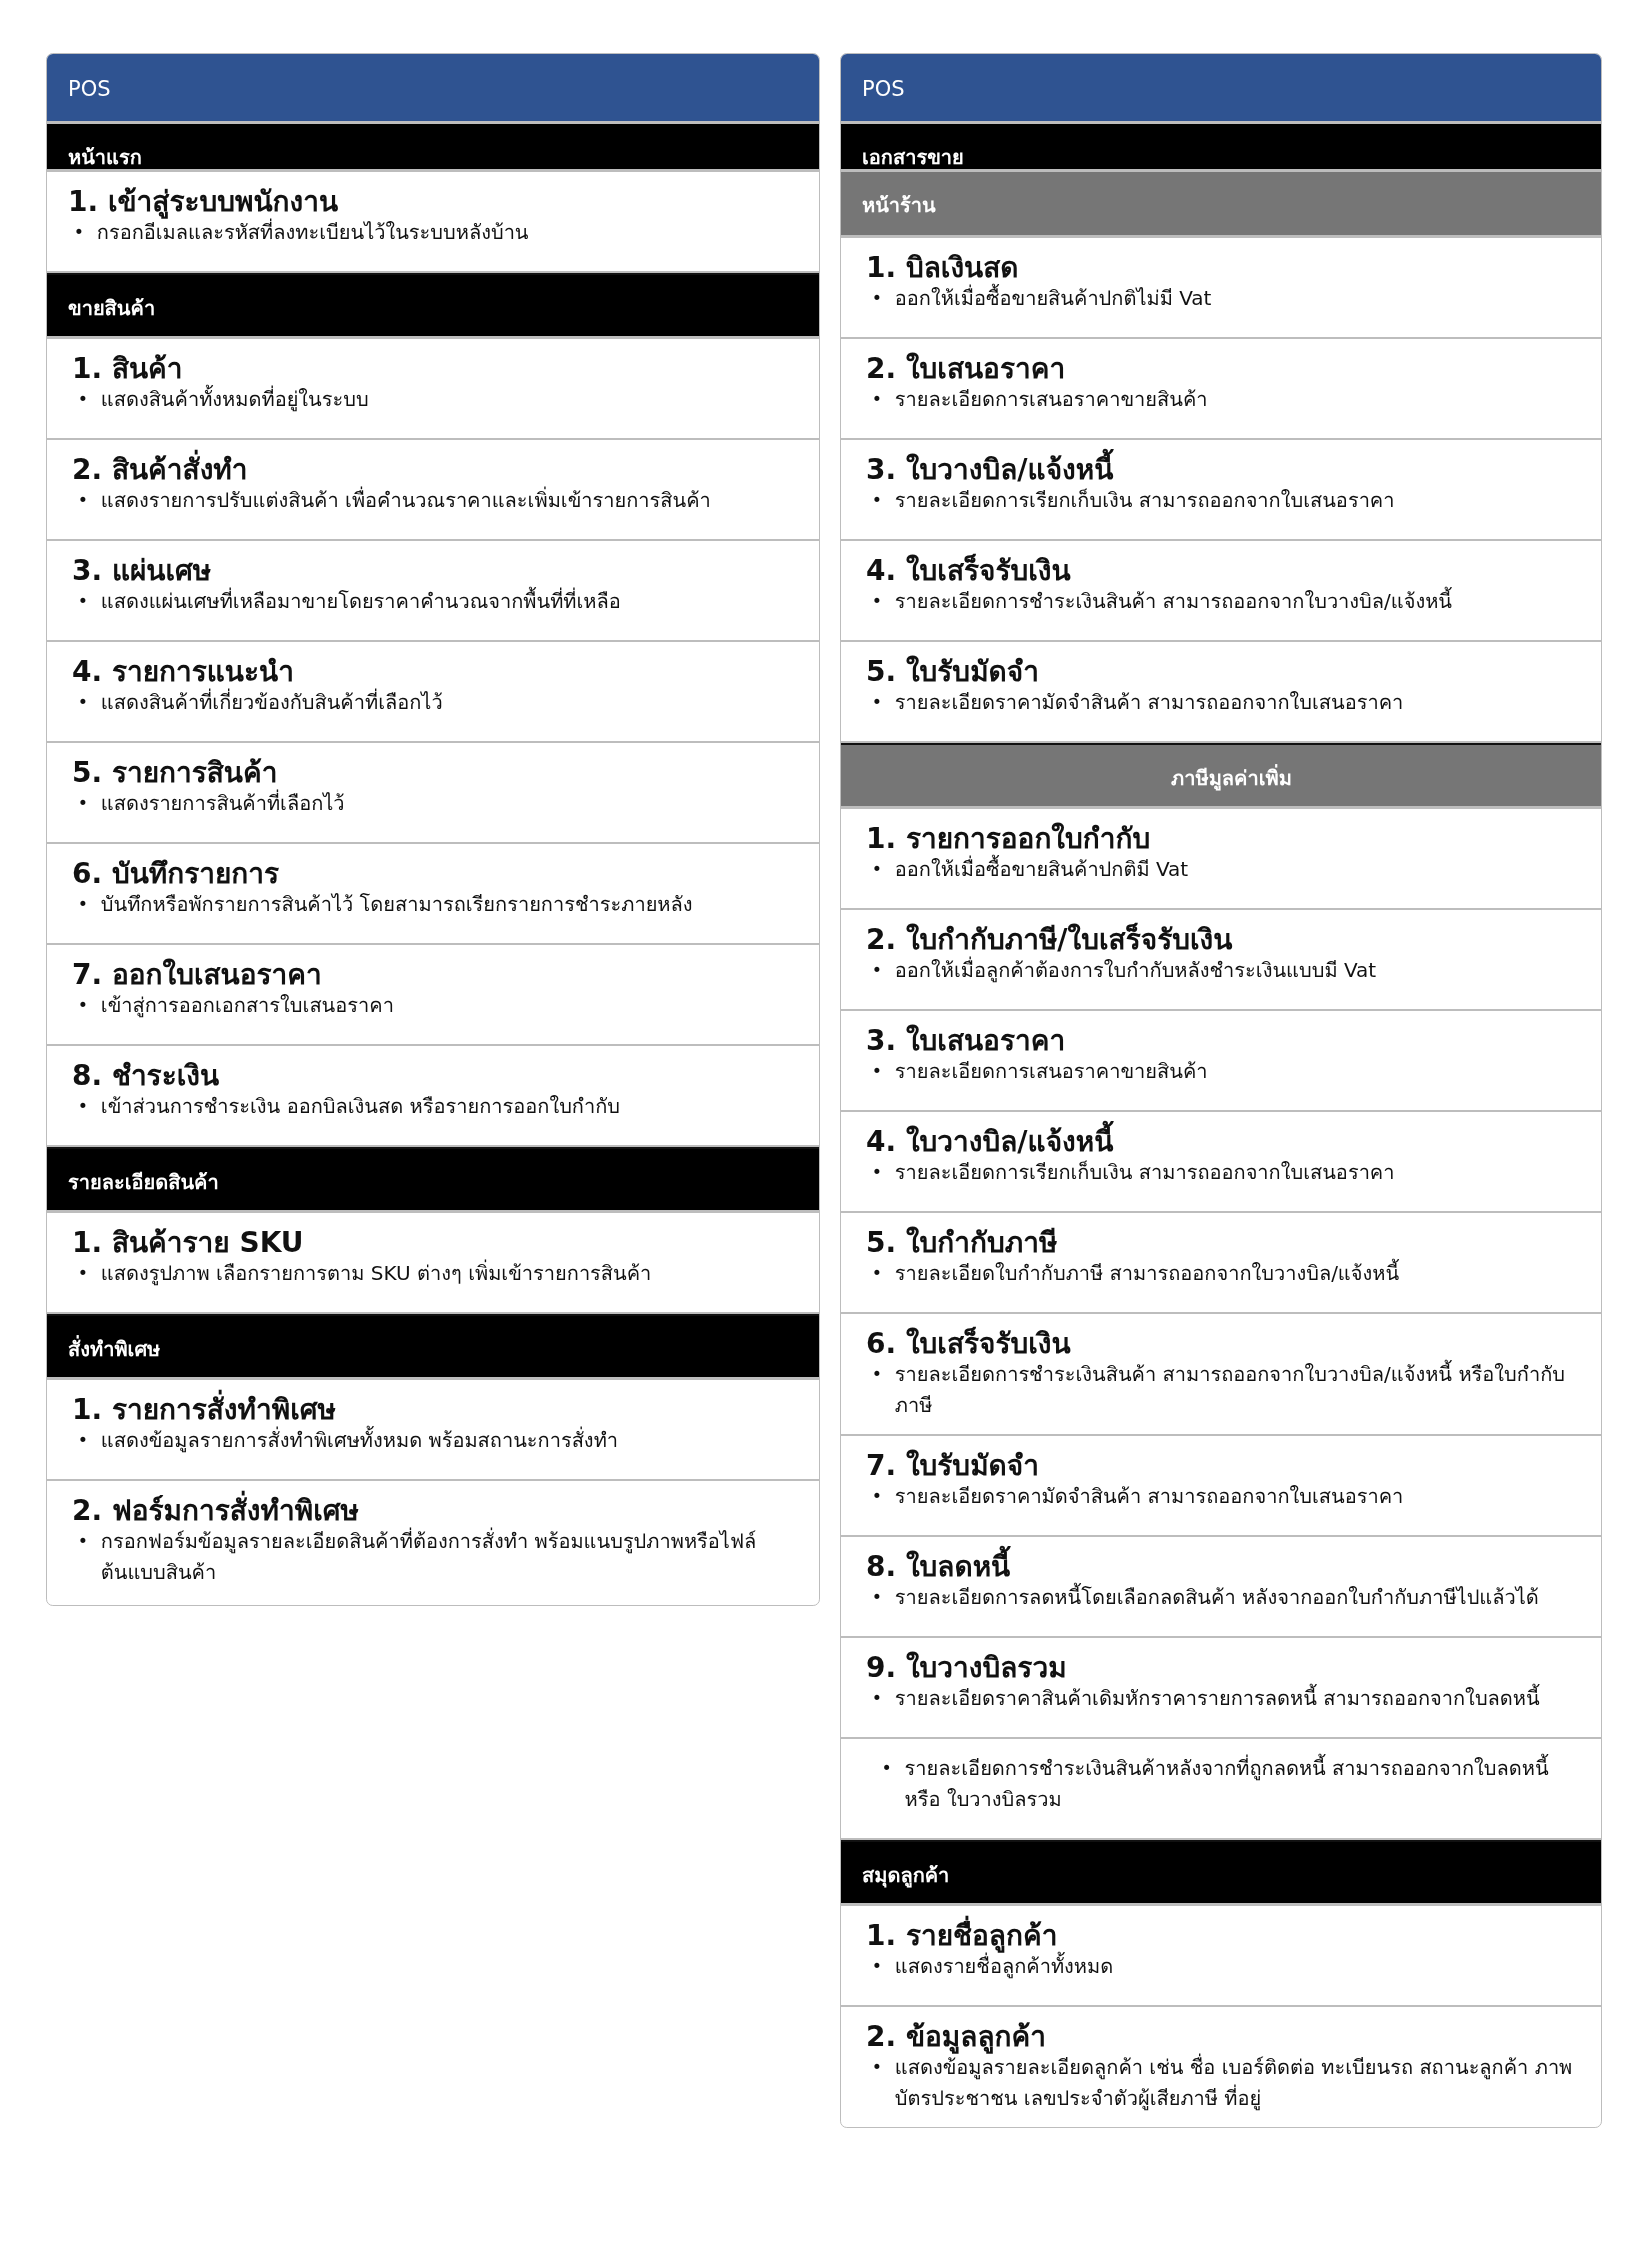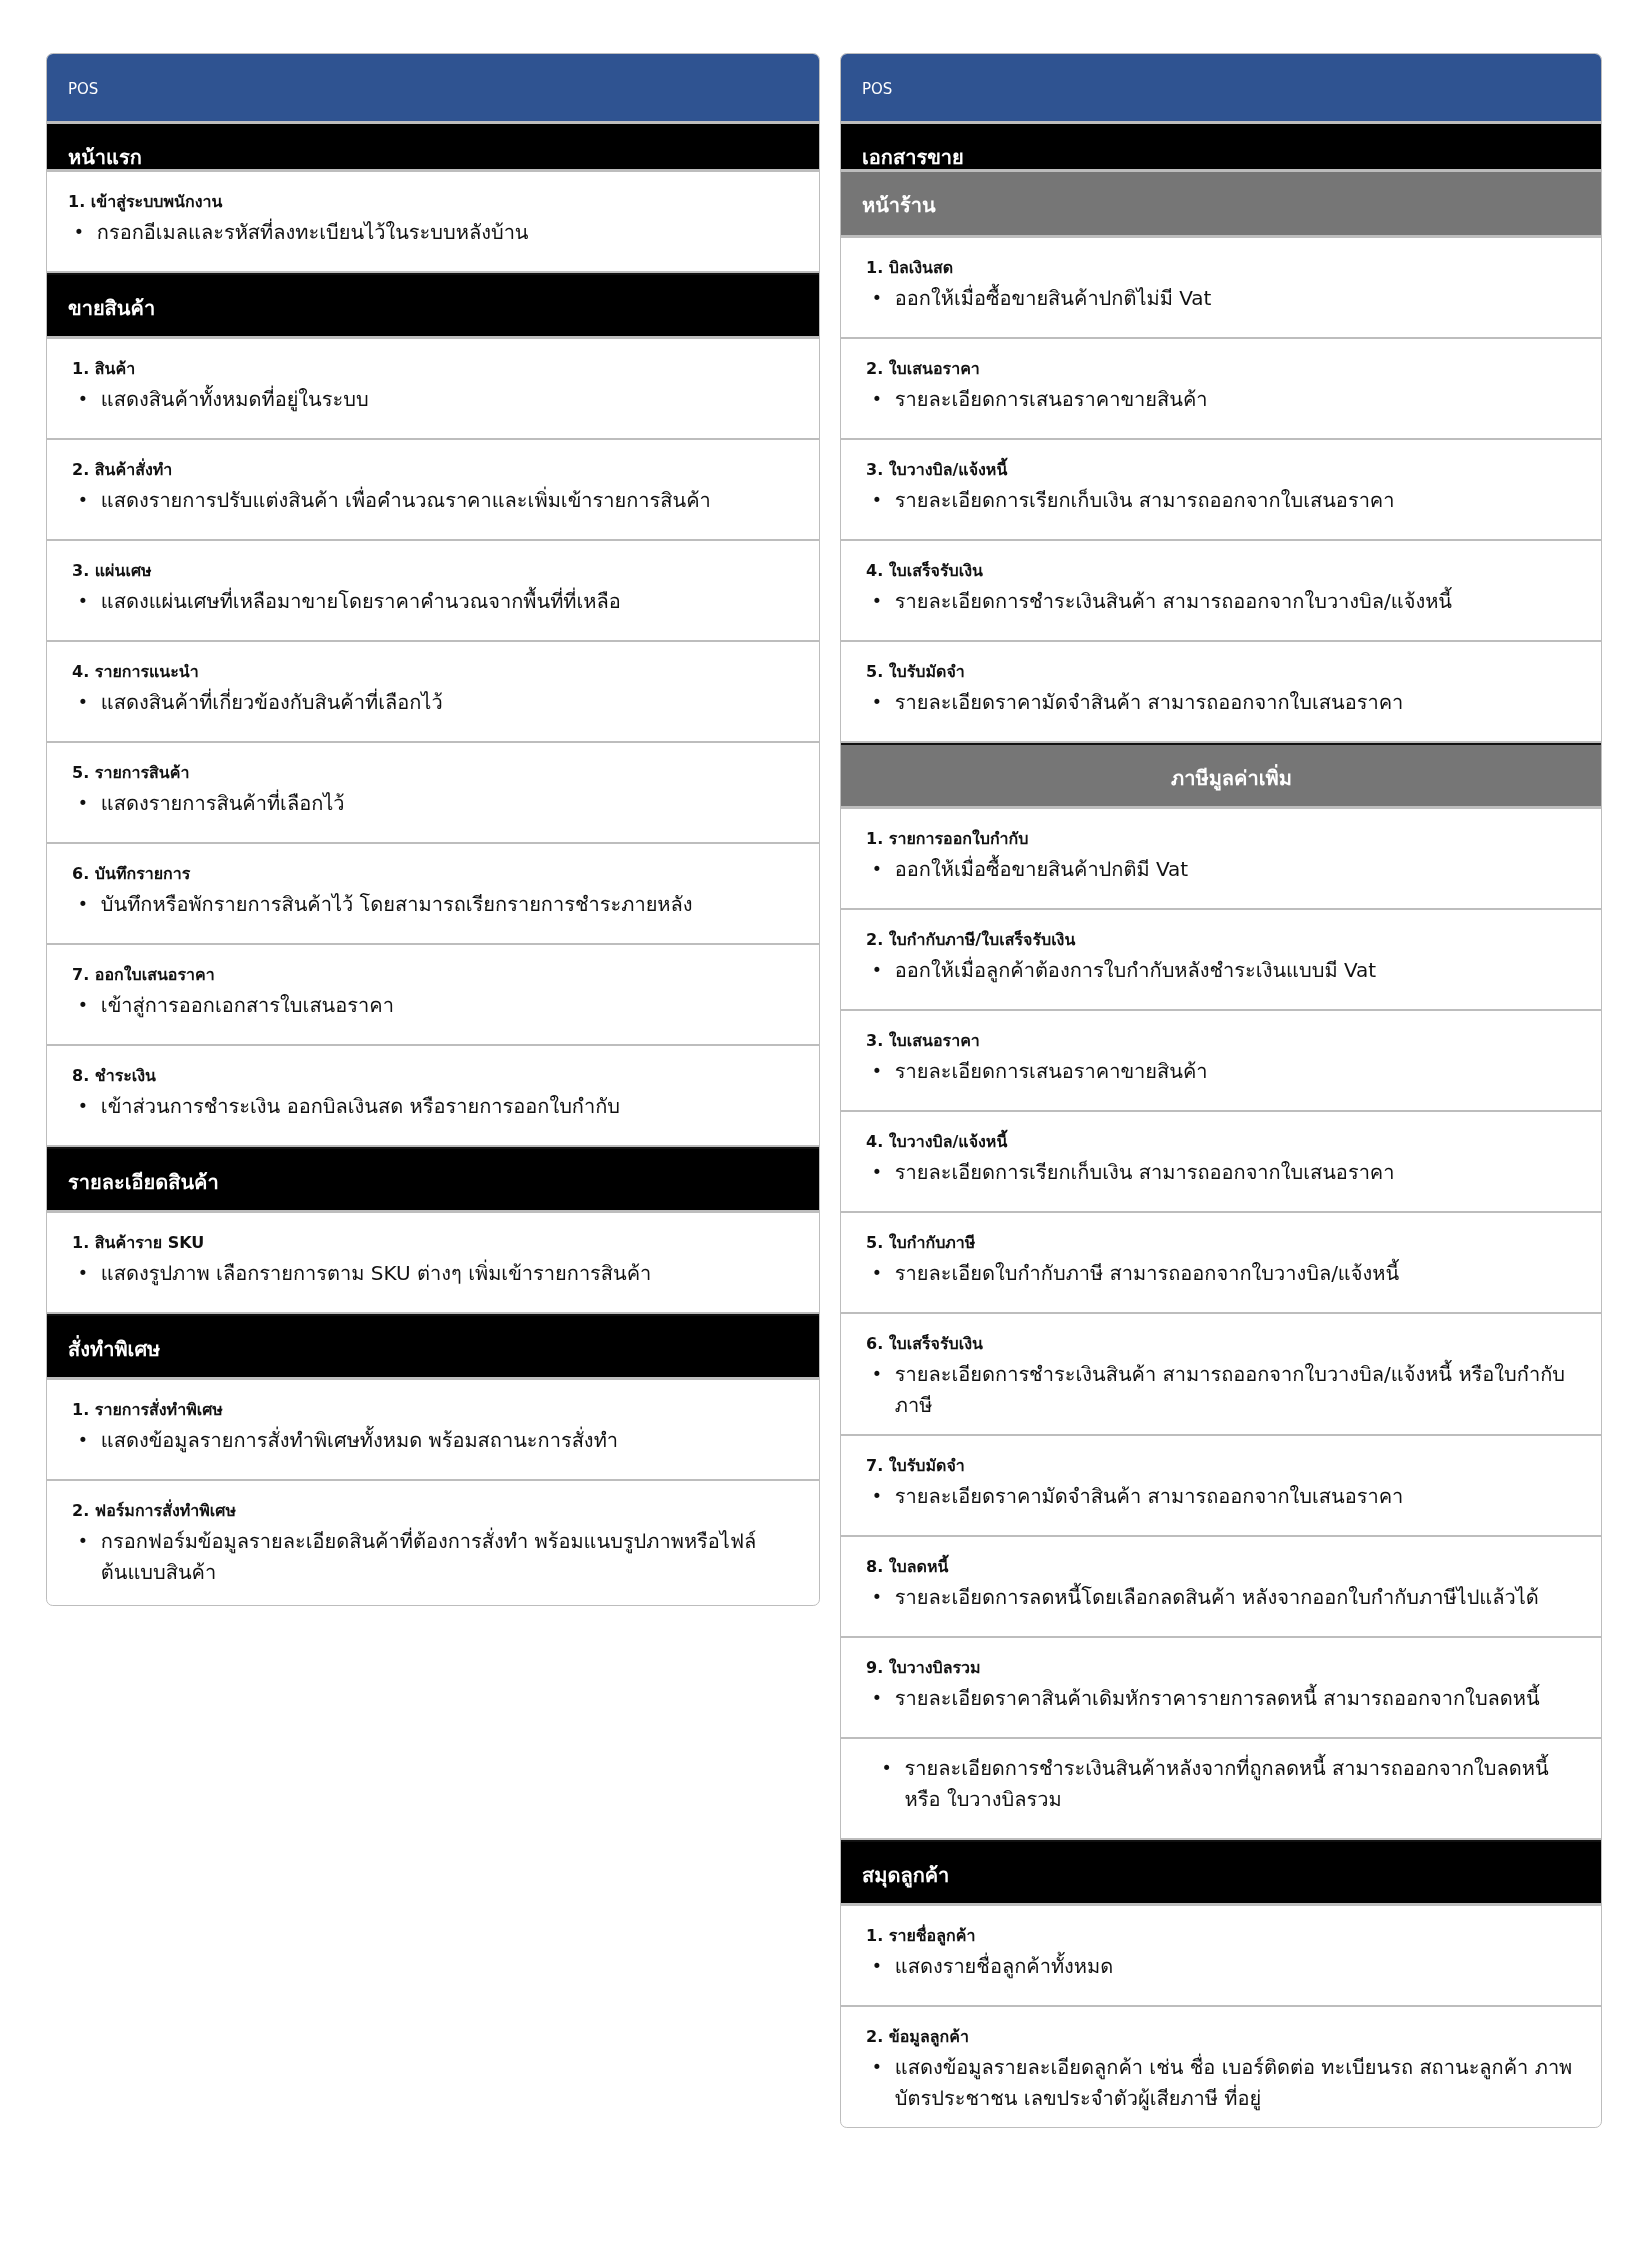--- a/index.html
+++ b/index.html
@@ -7,39 +7,39 @@
   body { font-family: "DejaVu Sans", "Liberation Sans", sans-serif; color: #111; }
   .page { position: relative; width: 1647px; height: 2252px; }
   .card {
     position: absolute; top: 53px;
     border: 1.9px solid #bdbdbd; border-radius: 6.8px; overflow: hidden; background: #fff;
   }
   .card.left { left: 46px; width: 774px; }
   .card.right { left: 840px; width: 762px; }
   .card-header {
     height: 70px; background: #2f5391; color: #fff;
-    font-size: 15px; line-height: 70px; padding-left: 21px;
+    font-size: 21px; line-height: 70px; padding-left: 21px;
     border-bottom: 3.9px solid #bdbdbd;
   }
   .section-header {
     height: 66px; background: #000; color: #fff; font-weight: bold;
     font-size: 20px; line-height: 66px; padding-left: 21px;
     border-bottom: 3.9px solid #bdbdbd;
     border-top: 2.9px solid #111;
   }
   .section-header.first { border-top: none; height: 48px; }
   .section-header.sub { background: #767676; border-top: none; }
   .section-header.sub.after-items { border-top: 2.9px solid #111; text-align: center; }
   .item {
     padding: 13.5px 21px 13.5px 21px;
     border-bottom: 2.9px solid #bdbdbd;
     min-height: 101px;
   }
   .item:last-child { border-bottom: none; }
-  .item-title { font-size: 16px; font-weight: bold; line-height: 31px; white-space: nowrap; }
+  .item-title { font-size: 28px; font-weight: bold; line-height: 31px; white-space: nowrap; }
   .item-desc { display: flex; font-size: 20px; line-height: 31px; padding-left: 5.8px; }
   .item.n10 .item-desc { padding-left: 29px; }
   .bullet { width: 23px; flex: 0 0 23px; font-size: 17.4px; }
   .desc-text { flex: 1; }
   .card.left .item { padding-left: 25px; }
   .card.left .item.flat { padding-left: 21px; }
   .card.right .item { padding-left: 25px; }
   .card.right .item.n10 { padding-left: 11.6px; }
   .card.left .last-item { padding-bottom: 17.4px; }
 </style>

